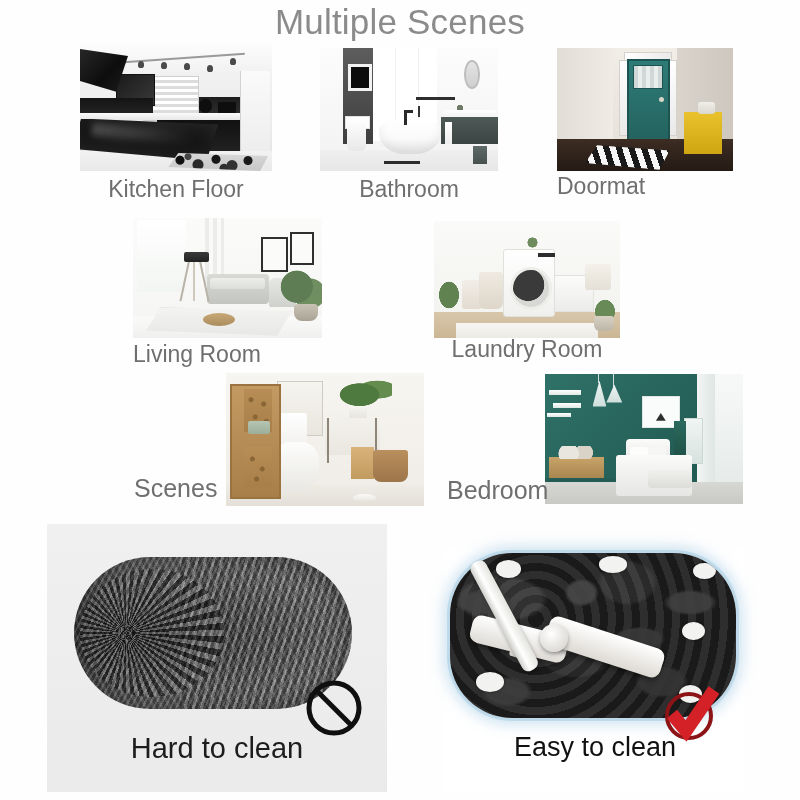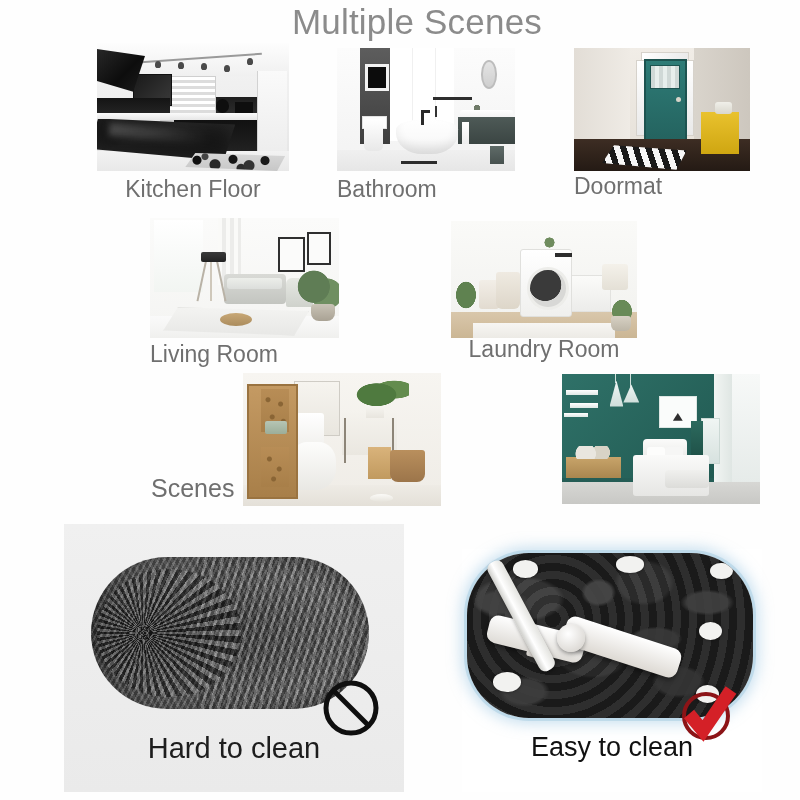--- a/index.html
+++ b/index.html
@@ -13,21 +13,20 @@
     height: 800px;
     position: relative;
     overflow: hidden;
     font-family: "Liberation Sans", sans-serif;
     background: #fefefe;
   }
 
   #page {
     position: absolute;
     inset: 0;
-    margin-left: 17px;
   }
 
   
   .page-title {
     position: absolute;
     top: 2px;
     left: 0;
     width: 800px;
     text-align: center;
     font-size: 35px;
@@ -488,21 +487,21 @@
       <div class="b-toilet"></div>
       <div class="b-tub"></div>
       <div class="b-tap"></div>
       <div class="b-tap-h"></div>
       <div class="b-shower"></div>
       <div class="b-towel"></div>
       <div class="b-bin"></div>
       <div class="b-drain"></div>
     </div>
   </div>
-  <div class="scene-label" style="left:320px; top:176px; width:178px; ">Bathroom</div>
+  <div class="scene-label" style="left:320px; top:176px; width:178px; text-align:center;">Bathroom</div>
 
   <div class="scene" style="left:557px; top:48px; width:176px; height:123px;">
     <div class="photo">
       <div class="d-bg"></div>
       <div class="d-wall-l"></div>
       <div class="d-wall-c"></div>
       <div class="d-wall-r"></div>
       <div class="d-transom"></div>
       <div class="d-sidelite-l"></div>
       <div class="d-sidelite-r"></div>
@@ -603,20 +602,21 @@
       <div class="bd-floor"></div>
       <div class="bd-console"></div>
       <div class="bd-decor"></div>
       <div class="bd-headboard"></div>
       <div class="bd-pillow1"></div>
       <div class="bd-pillow2"></div>
       <div class="bd-bed"></div>
       <div class="bd-throw"></div>
     </div>
   </div>
+  <div class="scene-label" style="left:447px; top:476px; font-size:25px;">Bedroom</div>
 
   <div class="cmp-left-bg"></div>
 
   <div class="shag-mat">
     <div class="shag-streaks"></div>
     <div class="shag-swirl"></div>
   </div>
 
   <div class="icon-prohibit">
     <svg viewBox="0 0 58 58" width="58" height="58" aria-hidden="true">

